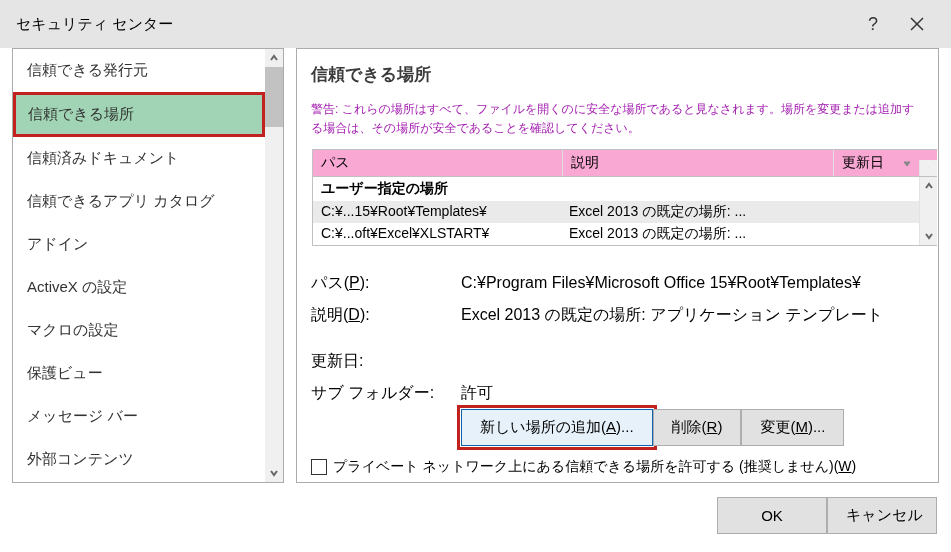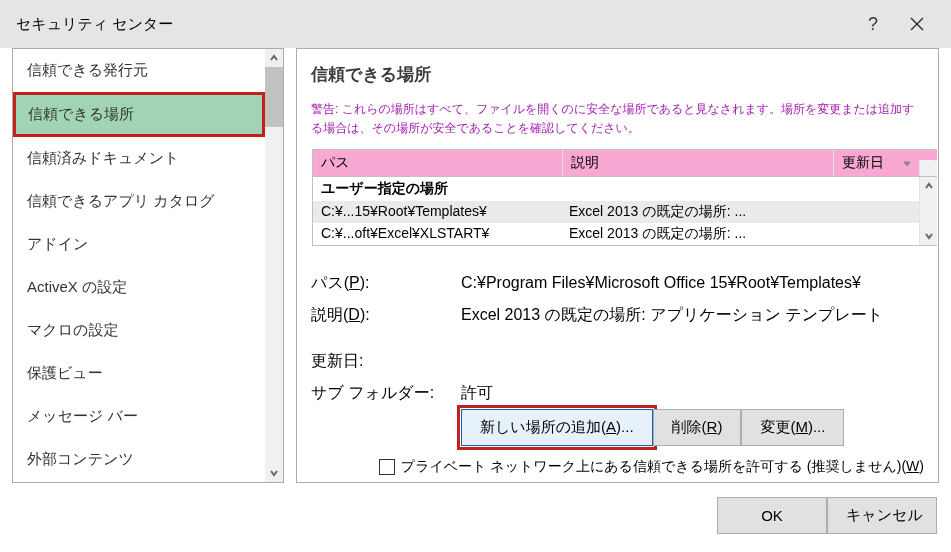--- a/index.html
+++ b/index.html
@@ -126,21 +126,21 @@
 .btn{
   border:1px solid #adadad;background:#e1e1e1;
   padding:8px 18px;font-size:15px;cursor:pointer;
   white-space:nowrap;
 }
 .btn.highlight-red{
   outline:3px solid #c1211f; outline-offset:1px;
   border:1px solid #0a63b0; background:#e6f1fa;
 }
 .checkbox-row{
-  display:flex;align-items:center;gap:6px;margin-top:12px;padding-right:14px;justify-content:flex-end;
+  display:flex;align-items:center;gap:6px;margin-top:12px;padding-right:14px;
 }
 .checkbox-row .box{
   width:16px;height:16px;border:1px solid #333;background:#fff;
 }
 .footer{
   display:flex;justify-content:flex-end;
   padding:14px 14px 0 0;
 }
 .access-key{text-decoration:underline;}
 </style>

